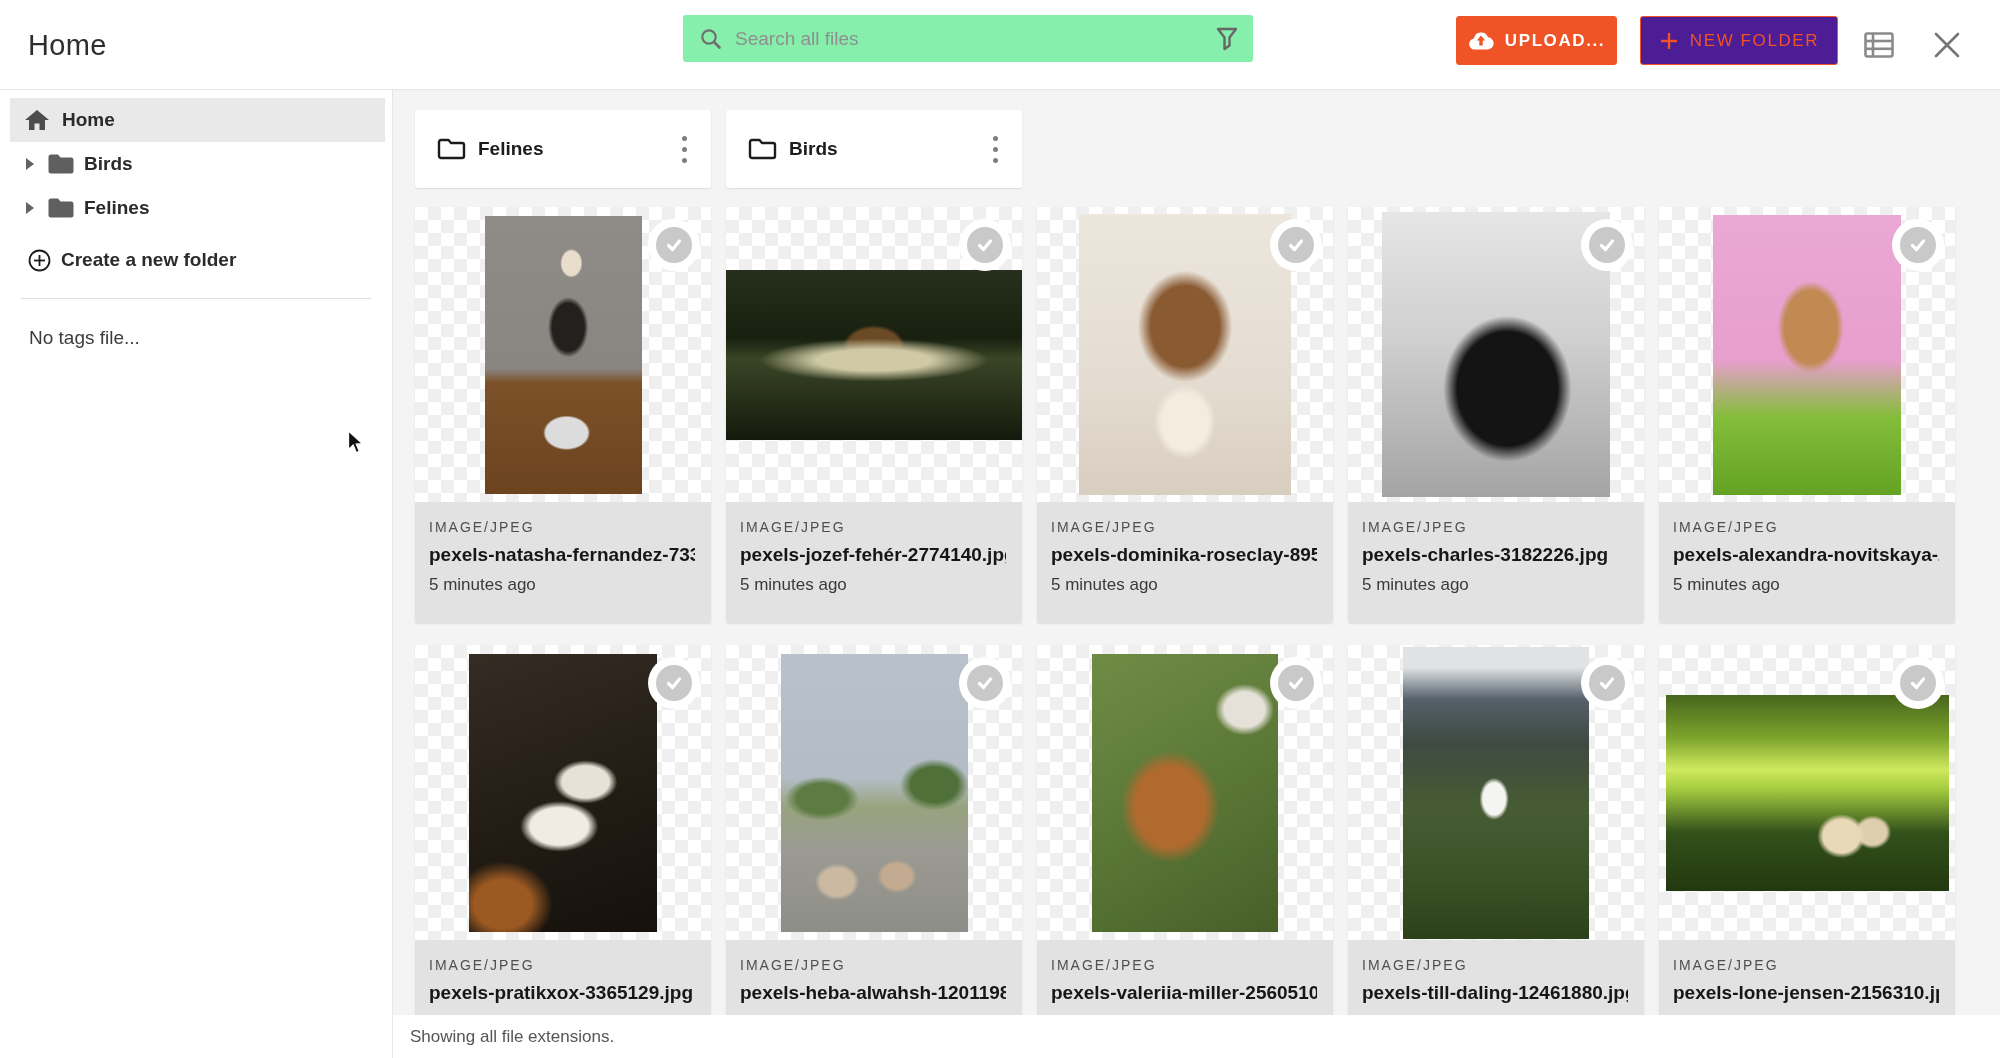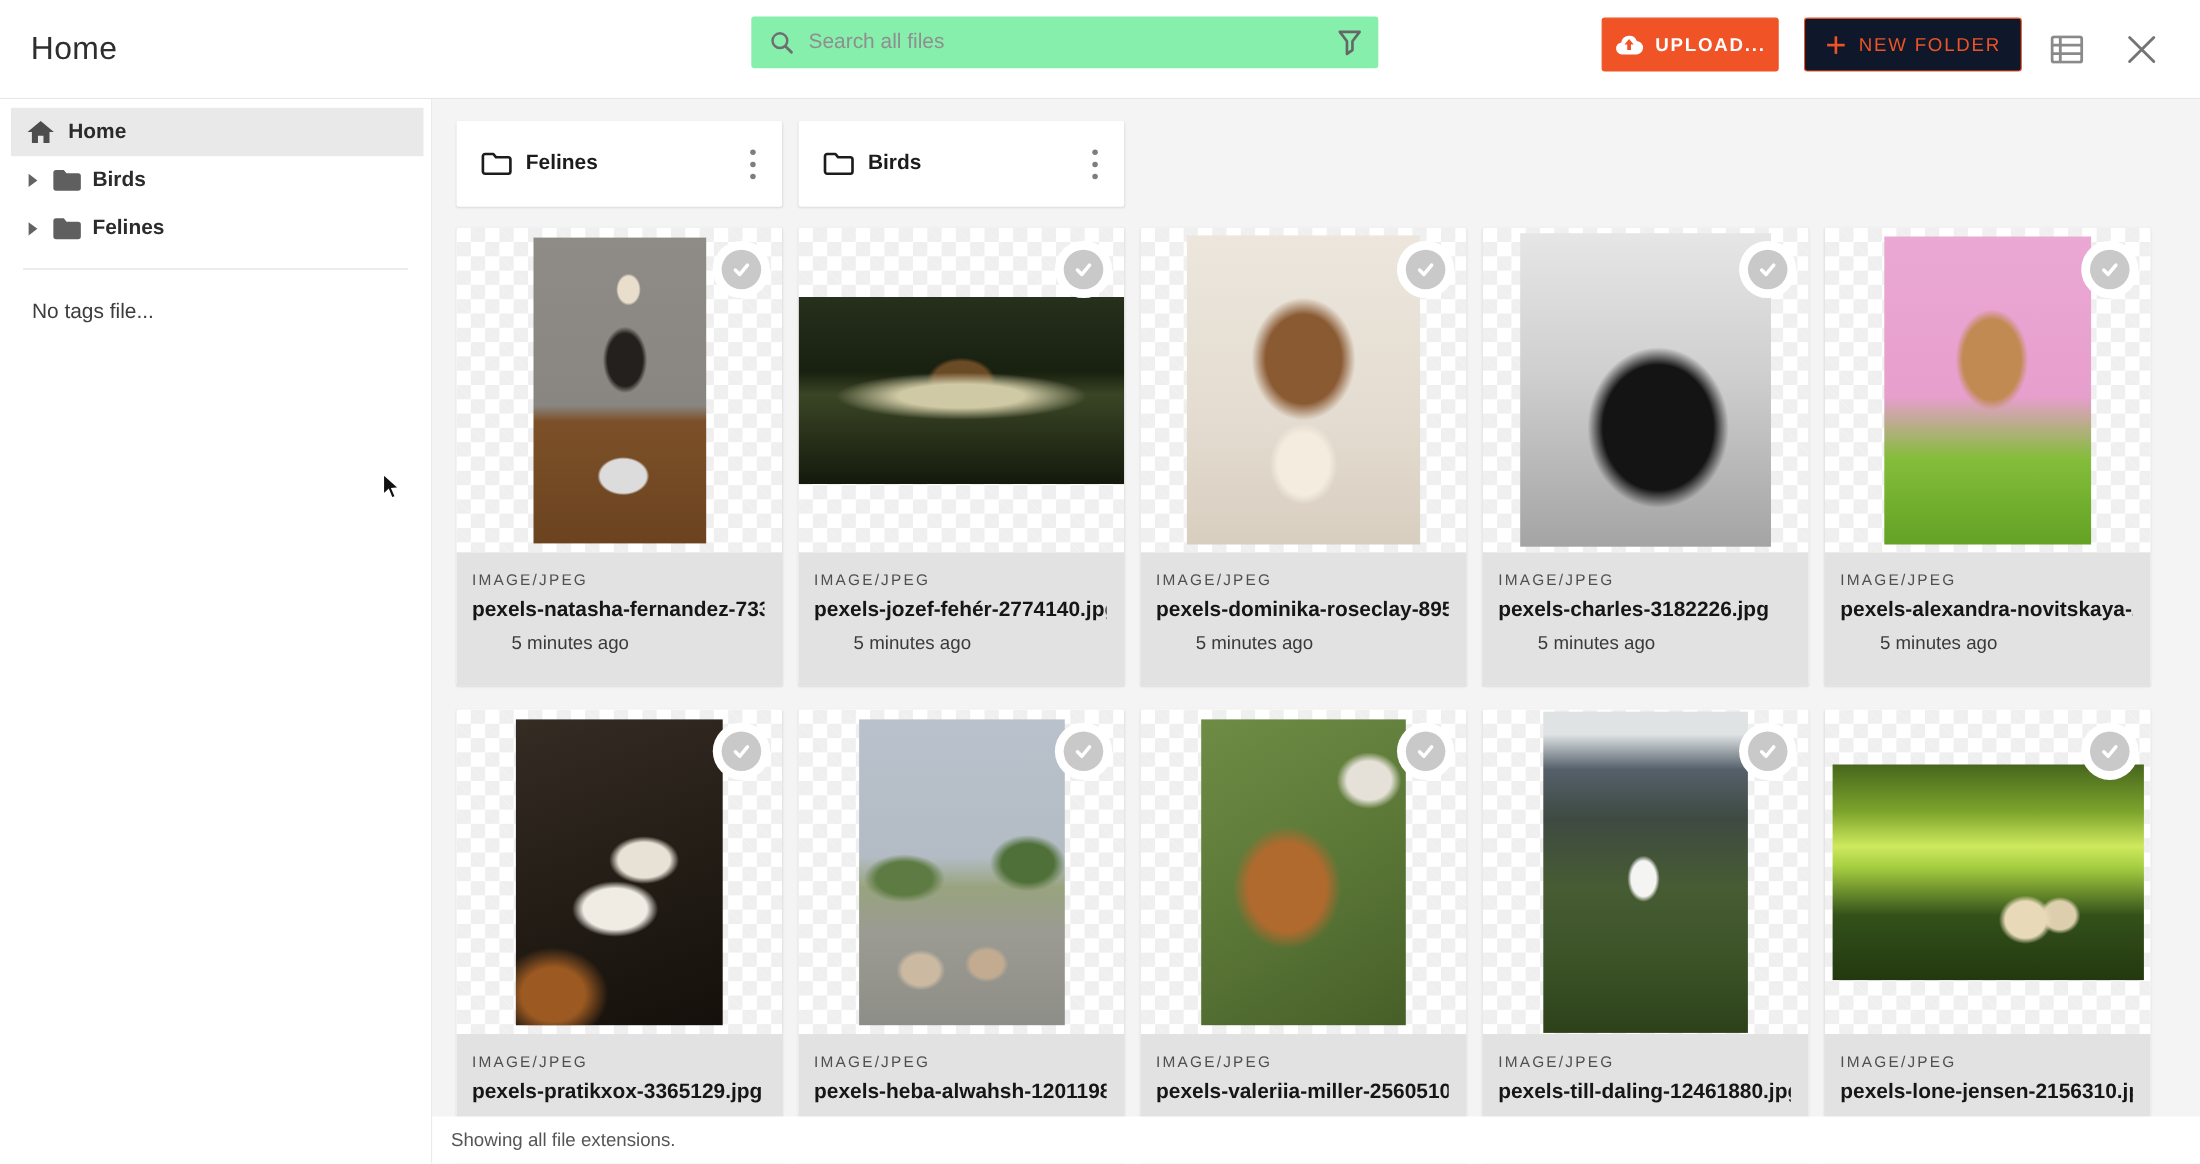--- a/index.html
+++ b/index.html
@@ -13,21 +13,21 @@
   .page-title{position:absolute;left:28px;top:0;height:90px;line-height:90px;
     font-size:29px;color:#2e2e2e;font-weight:400;letter-spacing:.3px;}
   .searchbox{position:absolute;left:683px;top:15px;width:570px;height:47px;background:#86efac;
     border-radius:3px;display:flex;align-items:center;padding:0 14px 0 16px;}
   .searchbox input{flex:1;border:none;background:transparent;outline:none;font-size:19px;
     color:#444;margin-left:12px;font-family:inherit;}
   .searchbox input::placeholder{color:#8f8f8f;opacity:1;}
   .btn{position:absolute;top:16px;height:49px;border-radius:3px;display:flex;align-items:center;
     justify-content:center;font-size:17px;font-weight:700;letter-spacing:1.6px;cursor:pointer;gap:11px;}
   .btn-upload{left:1456px;width:161px;background:var(--accent);color:#fff;border:1px solid var(--accent);}
-  .btn-newfolder{left:1640px;width:198px;background:#0f172a;color:var(--accent);border:1px solid var(--accent);font-weight:400;}
+  .btn-newfolder{left:1640px;width:198px;background:#4c1d95;color:var(--accent);border:1px solid var(--accent);font-weight:400;}
   .hicon{position:absolute;top:0;height:90px;display:flex;align-items:center;cursor:pointer;}
   .hicon.view{left:1864px;}
   .hicon.close{left:1932px;}
 
   
   .sidebar{position:absolute;left:0;top:90px;width:393px;height:968px;background:#fff;
     border-right:1px solid #e7e7e7;z-index:10;}
   .side-item{display:flex;align-items:center;height:44px;font-size:19px;font-weight:700;
     color:#2b2b2b;cursor:pointer;}
   .side-home{margin:8px 7px 0 10px;background:#e9e9e9;padding-left:14px;gap:12px;}
@@ -59,21 +59,21 @@
     background-size:26px 26px;background-position:0 0,13px 13px;}
   .thumb{flex:none;}
   .checkmark{position:absolute;top:12px;right:11px;width:52px;height:52px;border-radius:50%;
     background:#fff;display:flex;align-items:center;justify-content:center;cursor:pointer;}
   .checkmark .inner{width:36px;height:36px;border-radius:50%;background:#c9c9c9;
     display:flex;align-items:center;justify-content:center;}
   .file-meta{height:121px;background:#e2e2e2;padding:17px 16px 0 14px;}
   .mime{font-size:14px;letter-spacing:2px;color:#4f4f4f;}
   .fnamefile{font-size:19px;font-weight:700;color:#161616;margin-top:9px;white-space:nowrap;
     overflow:hidden;max-width:268px;}
-  .ftime{font-size:17px;color:#3a3a3a;margin-top:9px;margin-left:36px;}
+  .ftime{font-size:17px;color:#3a3a3a;margin-top:9px;}
 
   
   .p-natasha{background:
     radial-gradient(38px 28px at 52% 78%,#dcdcdc 0 55%,rgba(220,220,220,0) 62%),
     radial-gradient(32px 48px at 53% 40%,#23201e 0 50%,rgba(35,32,30,0) 63%),
     radial-gradient(17px 22px at 55% 17%,#e9decb 0 55%,rgba(233,222,203,0) 66%),
     linear-gradient(#8f8b86 0%,#898580 55%,#7c5129 60%,#6b431f 100%);}
   .p-jozef{background:
     radial-gradient(55% 18% at 50% 53%,#cfc9a5 0 35%,rgba(207,201,165,0) 70%),
     radial-gradient(15% 18% at 50% 45%,#6b4a26 0 58%,rgba(107,74,38,0) 70%),
@@ -208,20 +208,30 @@
           <span class="caret"></span>
           <span>
             <svg width="28" height="22" viewBox="0 0 28 22">
               <path d="M1.5 4 a2.5 2.5 0 0 1 2.5 -2.5 h7 l2.5 3 h10.5 a2.5 2.5 0 0 1 2.5 2.5 v11 a2.5 2.5 0 0 1 -2.5 2.5 h-20 a2.5 2.5 0 0 1 -2.5 -2.5 Z" fill="#5f5f5f"></path>
             </svg>
           </span>
           <span>Felines</span>
         </div>
       </div>
 
+    <div class="side-item side-create">
+      <span>
+        <svg width="23" height="23" viewBox="0 0 23 23">
+            <circle cx="11.5" cy="11.5" r="10" fill="none" stroke="#1c1c1c" stroke-width="1.8"></circle>
+            <line x1="11.5" y1="6" x2="11.5" y2="17" stroke="#1c1c1c" stroke-width="1.8"></line>
+            <line x1="6" y1="11.5" x2="17" y2="11.5" stroke="#1c1c1c" stroke-width="1.8"></line>
+          </svg>
+      </span>
+      <span>Create a new folder</span>
+    </div>
 
     <div class="side-divider"></div>
     <div class="no-tags">No tags file...</div>
   </div>
 
   <div class="main">
 
     <div class="folder-row">
 
         <div class="folder-card">

